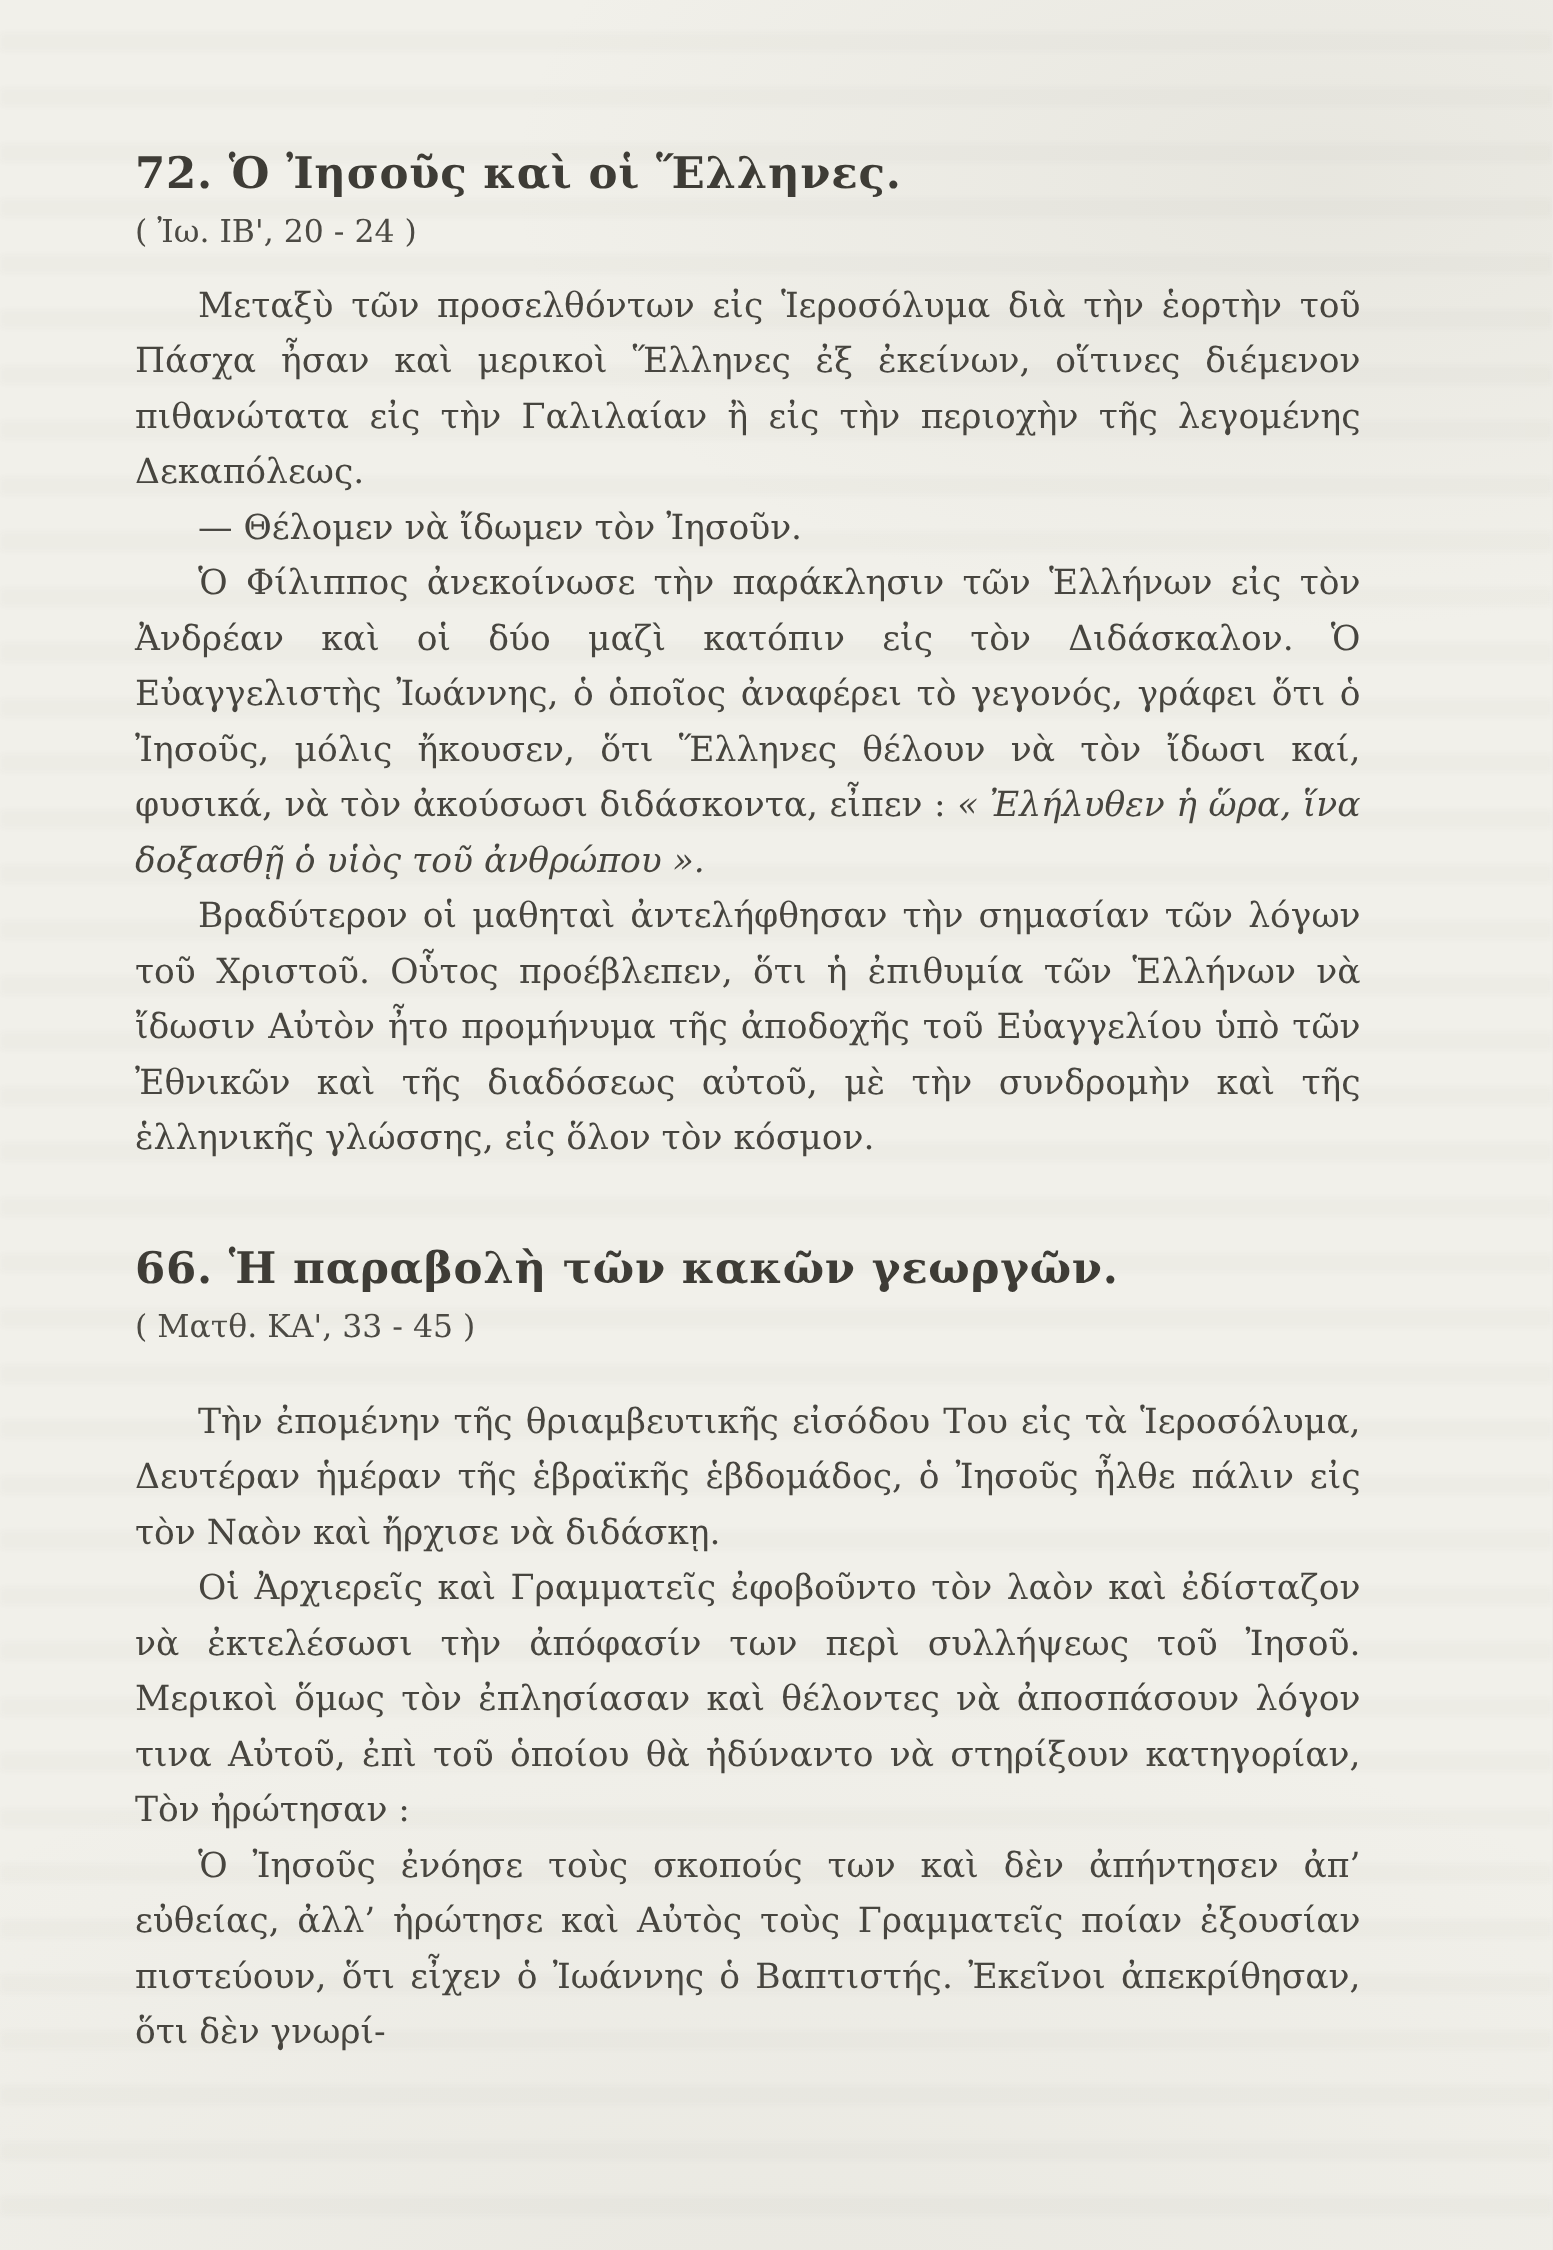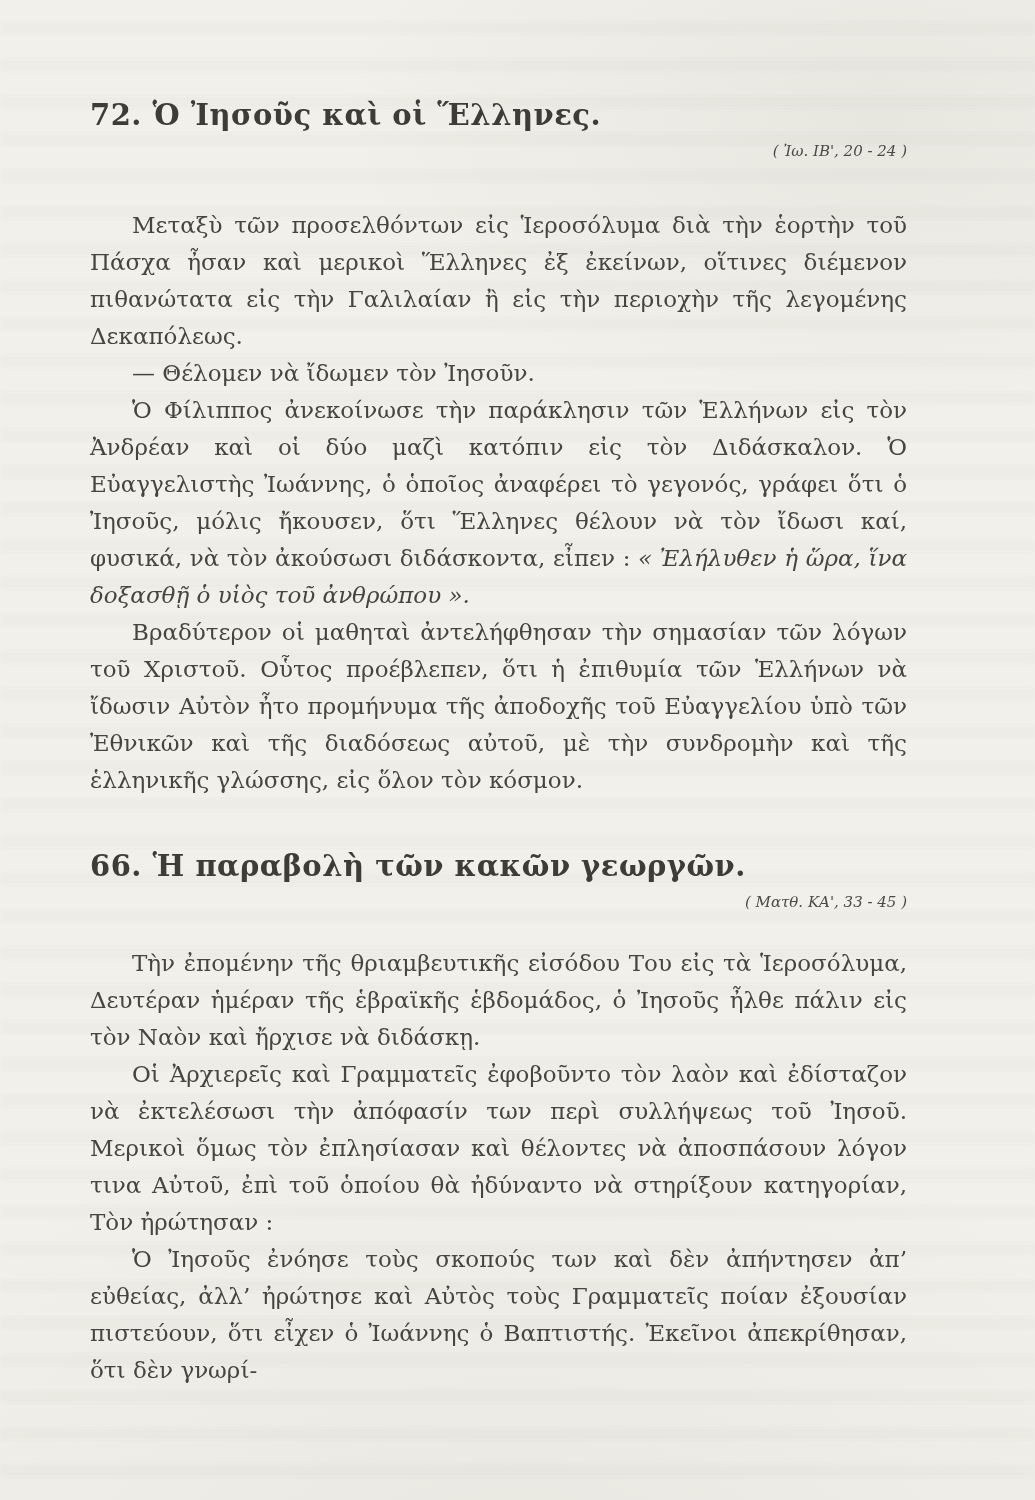--- a/index.html
+++ b/index.html
@@ -45,27 +45,26 @@
   }
   .sec-heading {
     margin: 0;
     font-size: 29px;
     font-weight: bold;
     letter-spacing: 0.5px;
     color: #3e3c36;
   }
   .sec-ref {
     margin: 10px 0 0 0;
-    text-align: right;
-    font-style: italic;
-    font-size: 15px;
+    text-align: left;
+    font-size: 21px;
     color: #4c4a44;
   }
   .paragraphs {
-    margin-top: 47px;
+    margin-top: 20px;
     font-size: 23px;
     line-height: 37px;
     text-align: justify;
   }
   .paragraphs p {
     margin: 0;
     text-indent: 42px;
   }
   .italic { font-style: italic; }
   section + section { margin-top: 50px; }

